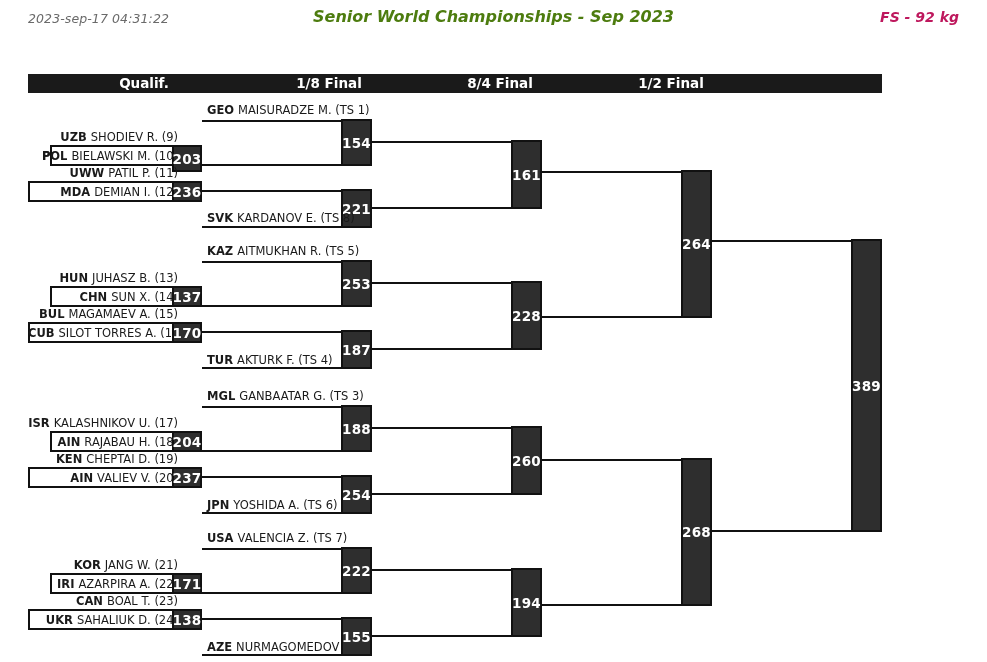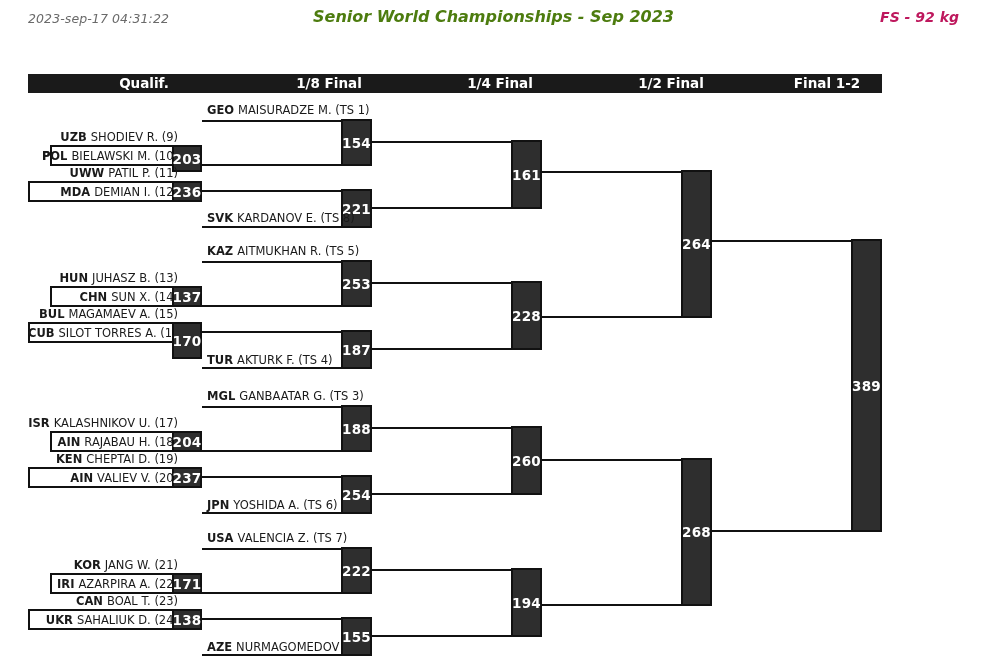--- a/index.html
+++ b/index.html
@@ -86,23 +86,22 @@
 
 <div class="meta">
   <div class="meta-date">2023-sep-17 04:31:22</div>
   <div class="meta-title">Senior World Championships - Sep 2023</div>
   <div class="meta-weight">FS - 92 kg</div>
 </div>
 
 <div class="round-bar">
   <div class="rh" style="left:0px;width:200px;">Qualif.</div>
   <div class="rh" style="left:200px;width:170px;">1/8 Final</div>
-  <div class="rh" style="left:370px;width:172px;">1/4 Final</div>
+  <div class="rh" style="left:370px;width:172px;">8/4 Final</div>
   <div class="rh" style="left:542px;width:170px;">1/2 Final</div>
-  <div class="rh" style="left:712px;width:142px;">Final 1-2</div>
 </div>
 
 <div class="bracket">
 
   <div class="name right" style="left:28px;top:131px;width:150px;">
     <span class="ctry">UZB </span>
     <span>SHODIEV R. (9)</span>
   </div>
   <div class="hline" style="left:50px;top:146px;width:128px;"></div>
   <div class="name right" style="left:28px;top:150px;width:150px;">
@@ -145,21 +144,21 @@
   <div class="name right" style="left:28px;top:308px;width:150px;">
     <span class="ctry">BUL </span>
     <span>MAGAMAEV A. (15)</span>
   </div>
   <div class="hline" style="left:28px;top:323px;width:150px;"></div>
   <div class="plate" style="left:28px;top:322px;width:174px;height:21px;"></div>
   <div class="name right" style="left:28px;top:327px;width:150px;">
     <span class="ctry">CUB </span>
     <span>SILOT TORRES A. (16)</span>
   </div>
-  <div class="chip q" style="left:172px;top:322px;width:30px;height:37px;">170</div>
+  <div class="chip q" style="left:172px;top:322px;width:30px;height:21px;">170</div>
 
   <div class="name right" style="left:28px;top:417px;width:150px;">
     <span class="ctry">ISR </span>
     <span>KALASHNIKOV U. (17)</span>
   </div>
   <div class="hline" style="left:50px;top:432px;width:128px;"></div>
   <div class="plate" style="left:50px;top:431px;width:152px;height:21px;"></div>
   <div class="name right" style="left:28px;top:436px;width:150px;">
     <span class="ctry">AIN </span>
     <span>RAJABAU H. (18)</span>

